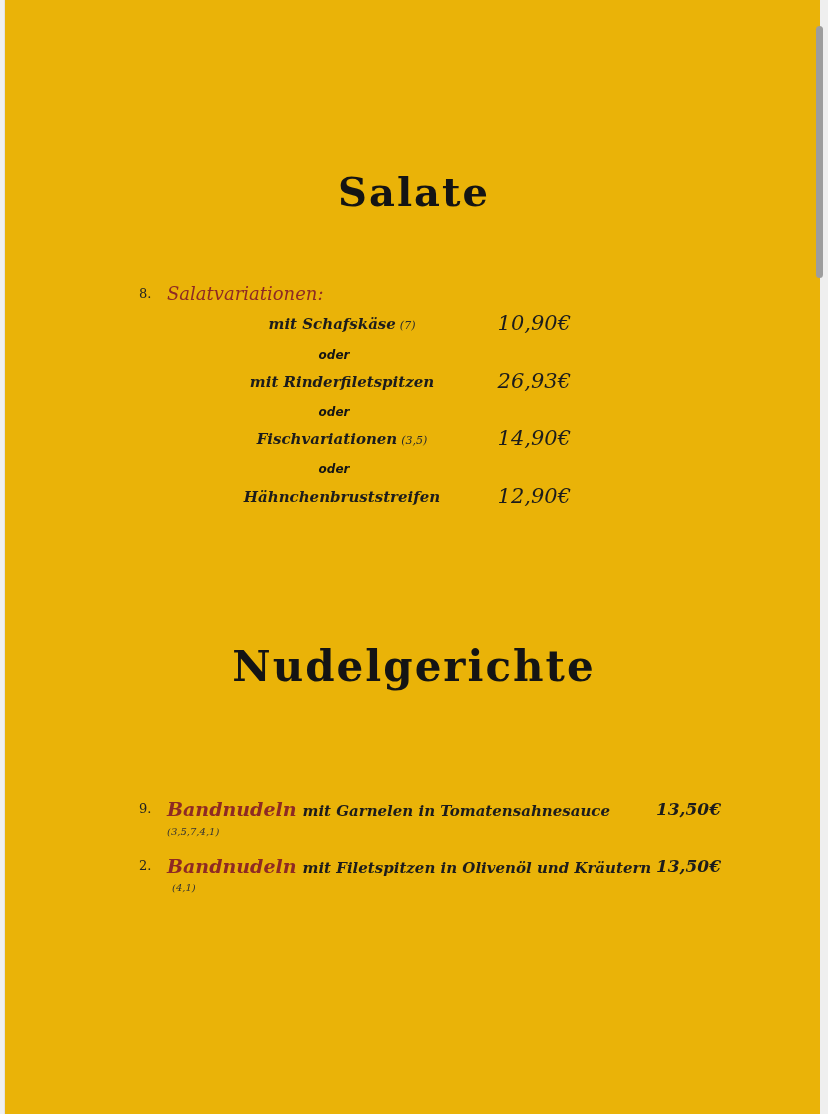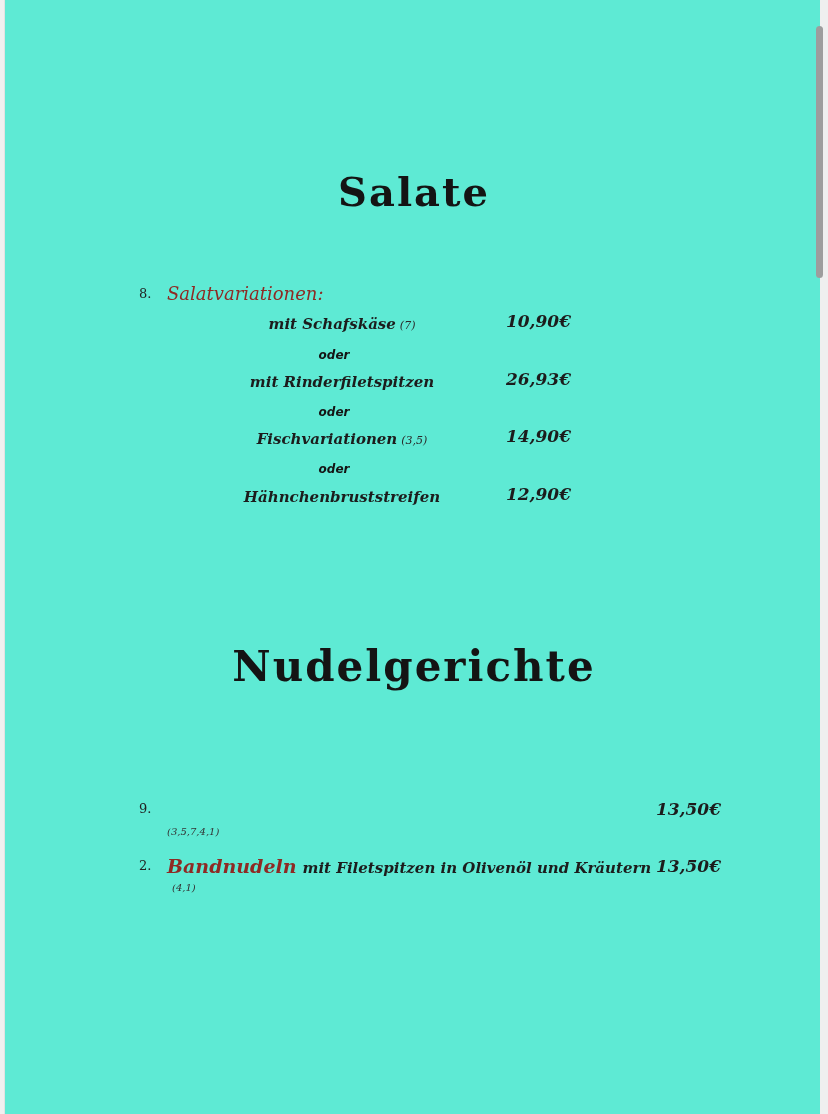--- a/index.html
+++ b/index.html
@@ -8,21 +8,21 @@
     width: 828px;
     height: 1114px;
     background: #ffffff;
     overflow: hidden;
     font-family: "DejaVu Serif", serif;
   }
   .page {
     position: relative;
     width: 828px;
     height: 1114px;
-    background: #5eead4;
+    background: #eab308;
   }
   
   .left-rail {
     position: absolute;
     left: 0; top: 0;
     width: 4px; height: 100%;
     background: #f0f0f0;
     border-right: 1px solid #e2e2e2;
   }
   .scrollbar-track {
@@ -66,21 +66,21 @@
   
   .variant-row { position: absolute; left: 0; width: 684px; text-align: center; height: 20px; }
   .variant-name {
     font-size: 15px; font-style: italic; font-weight: 600; color: #1c1c1c;
   }
   .inline-note {
     font-size: 11px; font-style: italic; color: #2a2a2a; margin-left: 4px;
   }
   .price {
     position: absolute; right: 113px; top: -3px;
-    font-size: 17px; font-style: italic; font-weight: 700; color: #1c1c1c;
+    font-size: 21px; font-style: italic; font-weight: 400; color: #1c1c1c;
   }
   .oder-row { position: absolute; left: 0; width: 668px; text-align: center; height: 16px; }
   .oder {
     font-family: "DejaVu Sans", sans-serif;
     font-size: 12px; font-style: italic; font-weight: 700; color: #141414;
   }
   
   .dish-text { position: absolute; left: 167px; top: 0; white-space: nowrap; }
   .dish-name {
     font-size: 19px; font-style: italic; font-weight: 700; color: #8e2a24;
@@ -139,20 +139,23 @@
 
   <div class="variant-row" style="top:487px">
     <span class="variant-name">Hähnchenbruststreifen</span>
     <span class="price">12,90€</span>
   </div>
 
   <div class="section-title title-nudel">Nudelgerichte</div>
 
   <div class="row" style="top:798px">
     <span class="num">9.</span>
+    <span class="dish-text">
+      <span class="dish-name">Bandnudeln</span><span class="dish-desc">mit Garnelen in Tomatensahnesauce</span>
+    </span>
     <span class="dish-price">13,50€</span>
   </div>
   <div class="footnote" style="left:167px; top:826px">(3,5,7,4,1)</div>
 
   <div class="row" style="top:855px">
     <span class="num">2.</span>
     <span class="dish-text">
       <span class="dish-name">Bandnudeln</span><span class="dish-desc">mit Filetspitzen in Olivenöl und Kräutern</span>
     </span>
     <span class="dish-price">13,50€</span>

